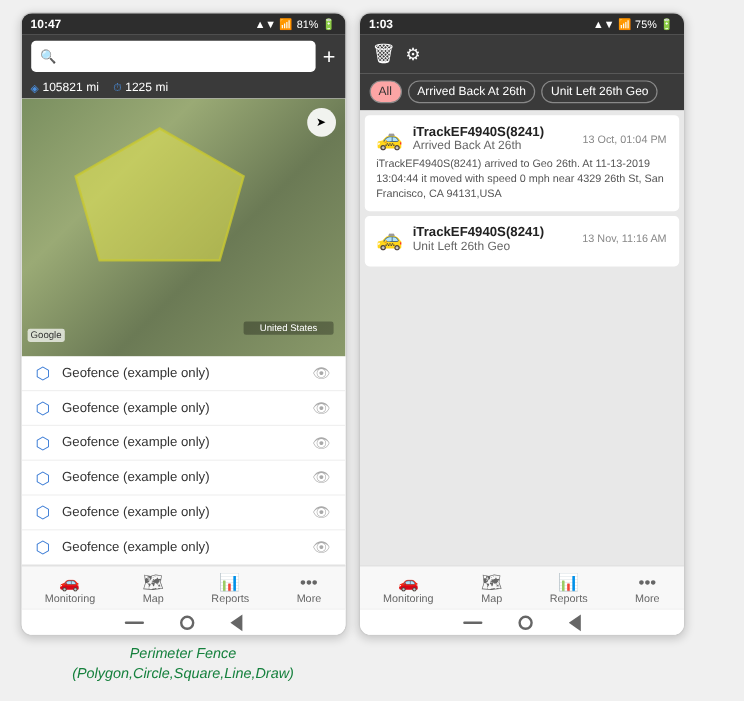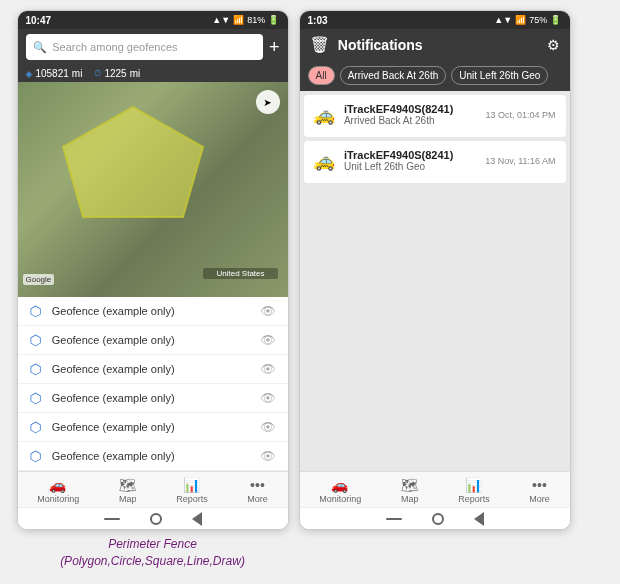--- a/index.html
+++ b/index.html
@@ -203,21 +203,21 @@
     .android-triangle {
       width: 0; height: 0;
       border-top: 7px solid transparent;
       border-bottom: 7px solid transparent;
       border-right: 10px solid #666;
     }
 
     
     .caption {
       font-size: 12px;
-      color: #701a75;
+      color: #15803d;
       text-align: center;
       margin-top: 6px;
       font-style: italic;
       line-height: 1.4;
     }
 
     
     .notif-header {
       background: #3a3a3a;
       color: #fff;
@@ -320,21 +320,20 @@
           <span>▲▼</span>
           <span>📶</span>
           <span>81%</span>
           <span>🔋</span>
         </div>
       </div>
 
       <div class="search-bar">
         <div class="search-input">
           <span>🔍</span>
-          <span>Search among geofences</span>
         </div>
         <span class="search-plus">+</span>
       </div>
 
       <div class="stats-bar">
         <div class="stat-item">
           <span class="stat-icon">◈</span>
           <span>105821</span>
           <span>mi</span>
         </div>
@@ -425,41 +424,41 @@
         <div class="status-icons">
           <span>▲▼</span>
           <span>📶</span>
           <span>75%</span>
           <span>🔋</span>
         </div>
       </div>
 
       <div class="notif-header">
         <span>🗑</span>
-        <span class="notif-title">Notifications</span>
         <span class="notif-gear">⚙</span>
       </div>
 
       <div class="filter-bar">
         <button class="filter-btn active">All</button>
         <button class="filter-btn">Arrived Back At 26th</button>
         <button class="filter-btn">Unit Left 26th Geo</button>
       </div>
 
       <div class="notif-list">
 
         <div class="notif-item">
           <div class="notif-item-header">
             <span class="notif-car-icon">🚕</span>
             <div class="notif-item-meta">
               <div class="notif-device-name">iTrackEF4940S(8241)</div>
               <div class="notif-event-type">Arrived Back At 26th</div>
             </div>
             <div class="notif-time">13 Oct, 01:04 PM</div>
           </div>
+          <div class="notif-desc">iTrackEF4940S(8241) arrived to Geo 26th.  At 11-13-2019 13:04:44 it moved with speed 0 mph near 4329 26th St, San Francisco, CA 94131,USA</div>
         </div>
 
         <div class="notif-item">
           <div class="notif-item-header">
             <span class="notif-car-icon">🚕</span>
             <div class="notif-item-meta">
               <div class="notif-device-name">iTrackEF4940S(8241)</div>
               <div class="notif-event-type">Unit Left 26th Geo</div>
             </div>
             <div class="notif-time">13 Nov, 11:16 AM</div>

